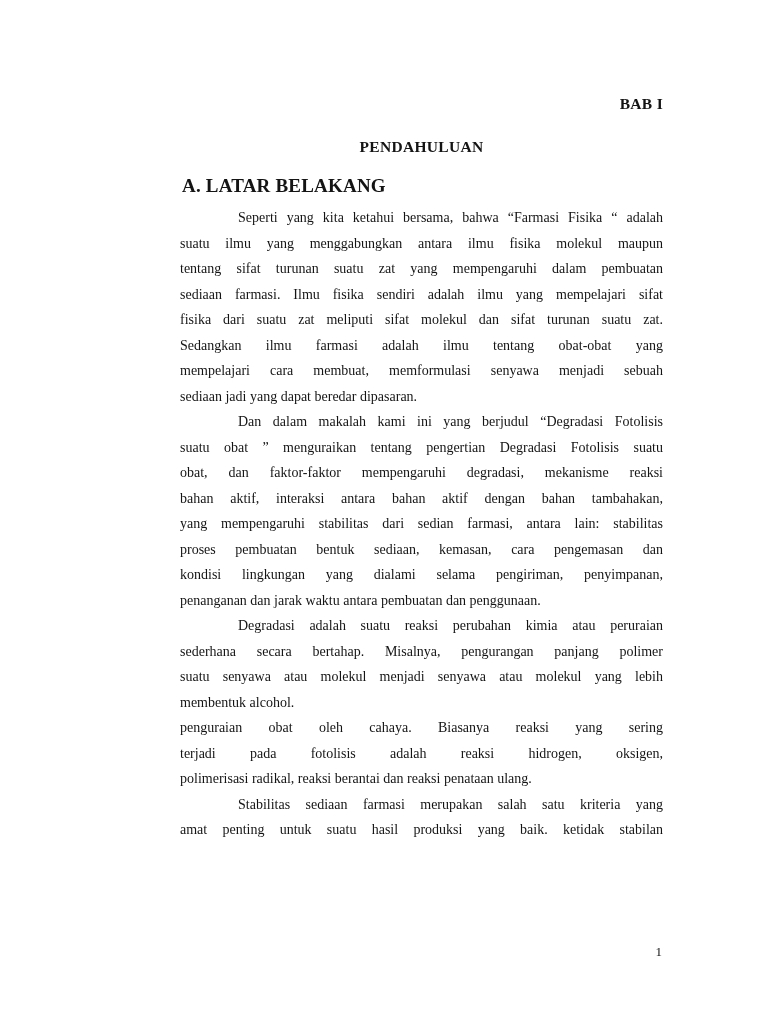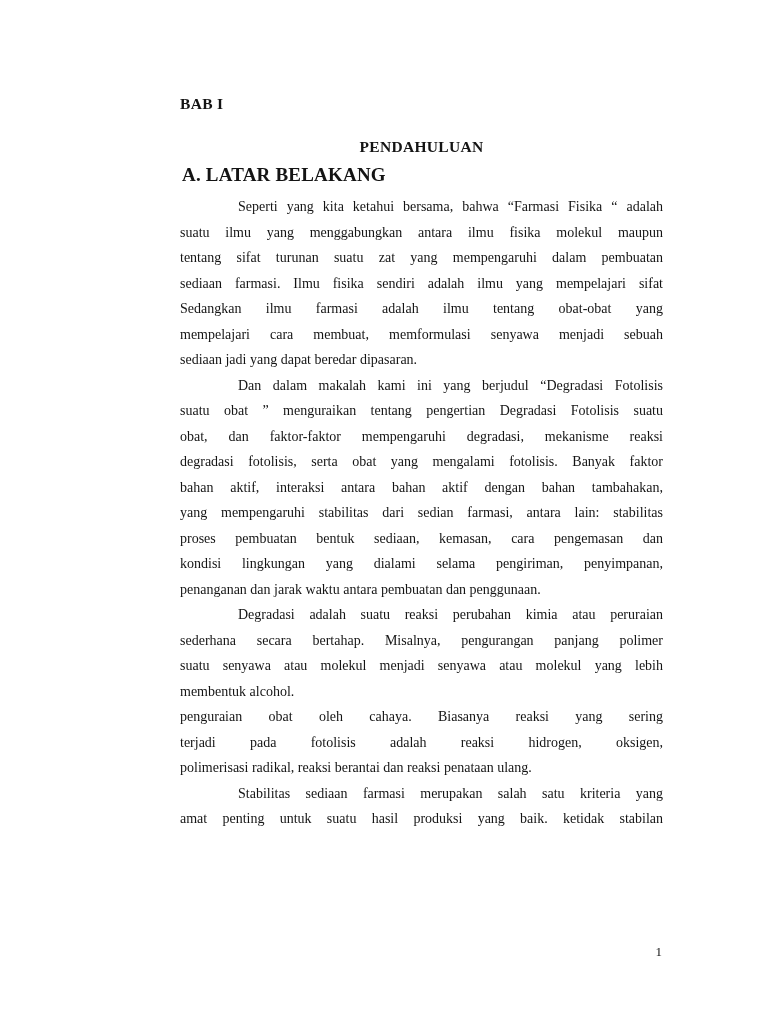--- a/index.html
+++ b/index.html
@@ -16,33 +16,33 @@
     font-family: "Liberation Serif", "DejaVu Serif", serif;
     color: #141414;
   }
   .content {
     position: absolute;
     left: 180px;
     top: 96px;
     width: 483px;
   }
   .chapter-title {
-    text-align: left;
+    text-align: right;
     font-weight: bold;
     font-size: 15.5px;
     line-height: 16px;
     margin-bottom: 27px;
     letter-spacing: 0.3px;
   }
   .doc-title {
     text-align: center;
     font-weight: bold;
     font-size: 15.5px;
     line-height: 16px;
-    margin-bottom: 12px;
+    margin-bottom: 23px;
     letter-spacing: 0.3px;
   }
   .section-heading {
     font-weight: bold;
     font-size: 19px;
     line-height: 16px;
     margin-bottom: 11px;
     margin-left: 2px;
     letter-spacing: 0.2px;
   }
@@ -78,29 +78,29 @@
   <div class="content">
     <div class="chapter-title">BAB I</div>
     <div class="doc-title">PENDAHULUAN</div>
     <div class="section-heading">A. LATAR BELAKANG</div>
     <div class="body-text">
         <div>
           <div class="line first">Seperti yang kita ketahui bersama, bahwa “Farmasi Fisika “ adalah</div>
           <div class="line">suatu ilmu  yang menggabungkan antara ilmu fisika molekul maupun</div>
           <div class="line">tentang sifat turunan suatu zat yang mempengaruhi dalam pembuatan</div>
           <div class="line">sediaan farmasi. Ilmu fisika sendiri adalah ilmu yang mempelajari sifat</div>
+          <div class="line">fisika dari suatu zat meliputi sifat molekul dan sifat turunan suatu zat.</div>
           <div class="line">Sedangkan   ilmu farmasi adalah ilmu tentang obat-obat yang</div>
           <div class="line">mempelajari cara membuat, memformulasi senyawa menjadi sebuah</div>
           <div class="line last">sediaan jadi yang dapat beredar dipasaran.</div>
         </div>
         <div>
           <div class="line first">Dan dalam makalah kami ini yang berjudul “Degradasi Fotolisis</div>
           <div class="line">suatu obat ” menguraikan tentang pengertian Degradasi Fotolisis suatu</div>
           <div class="line">obat, dan faktor-faktor mempengaruhi degradasi, mekanisme reaksi</div>
-          <div class="line">degradasi fotolisis, serta obat yang mengalami fotolisis. Banyak faktor</div>
           <div class="line">bahan aktif, interaksi antara bahan aktif dengan bahan tambahakan,</div>
           <div class="line">yang mempengaruhi stabilitas dari sedian farmasi, antara lain: stabilitas</div>
           <div class="line">proses pembuatan bentuk sediaan,  kemasan, cara pengemasan dan</div>
           <div class="line">kondisi lingkungan yang dialami selama pengiriman, penyimpanan,</div>
           <div class="line last">penanganan dan jarak  waktu antara pembuatan dan penggunaan.</div>
         </div>
         <div>
           <div class="line first">Degradasi adalah suatu reaksi perubahan kimia atau peruraian</div>
           <div class="line">sederhana secara bertahap. Misalnya, pengurangan panjang polimer</div>
           <div class="line">suatu senyawa atau molekul menjadi senyawa atau molekul yang lebih</div>

